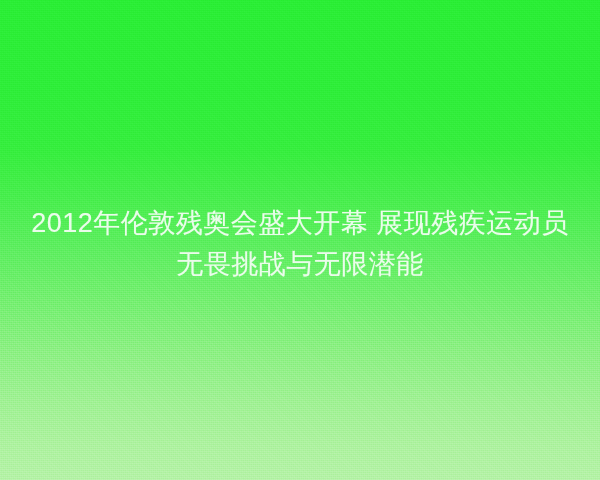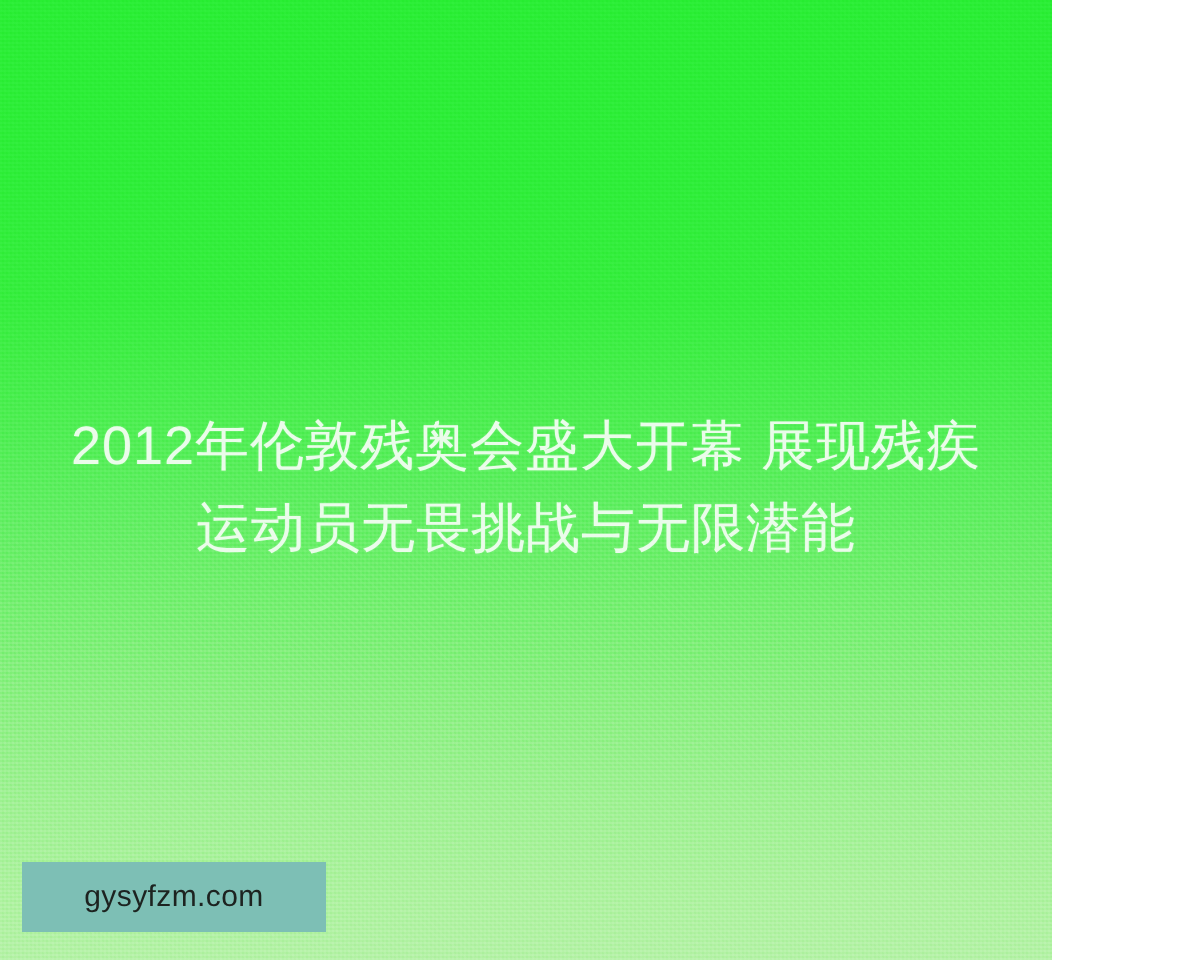--- a/index.html
+++ b/index.html
@@ -3,21 +3,21 @@
 <meta charset="utf-8">
 <style>
   html, body {
     margin: 0;
     padding: 0;
     background: #ffffff;
   }
 
   #banner {
     position: relative;
-    width: 526px;
+    width: 600px;
     height: 480px;
     overflow: hidden;
     font-family: "Liberation Sans", "DejaVu Sans", sans-serif;
     
     background:
       linear-gradient(
         to bottom,
         #2aee35 0px,
         #2eee39 90px,
         #36ee3e 150px,
@@ -82,17 +82,14 @@
 </style>
 </head>
 <body>
 
 <div id="banner">
 
   <div id="grain"></div>
 
   <div id="headline">2012年伦敦残奥会盛大开幕 展现残疾运动员无畏挑战与无限潜能</div>
 
-  <div id="watermark">
-    <span id="watermark-text">gysyfzm.com</span>
-  </div>
 
 </div>
 
 </body></html>

